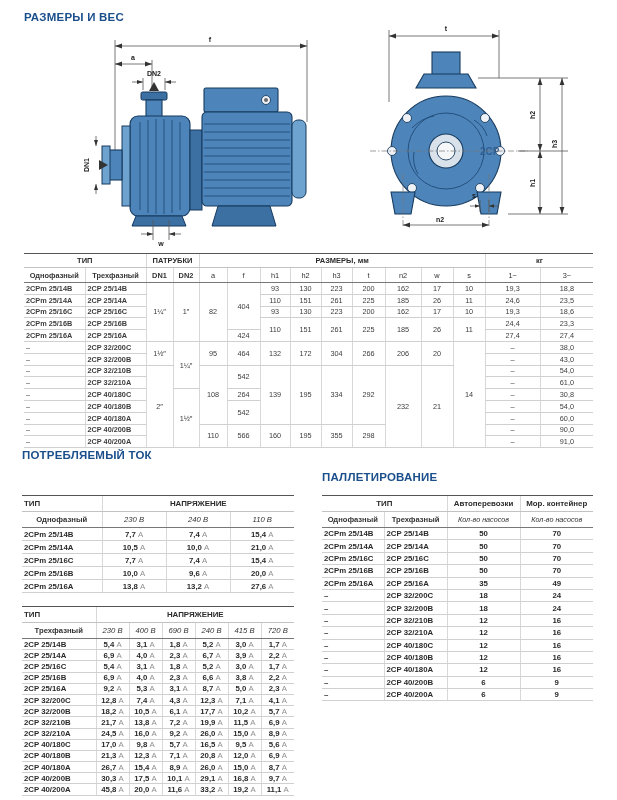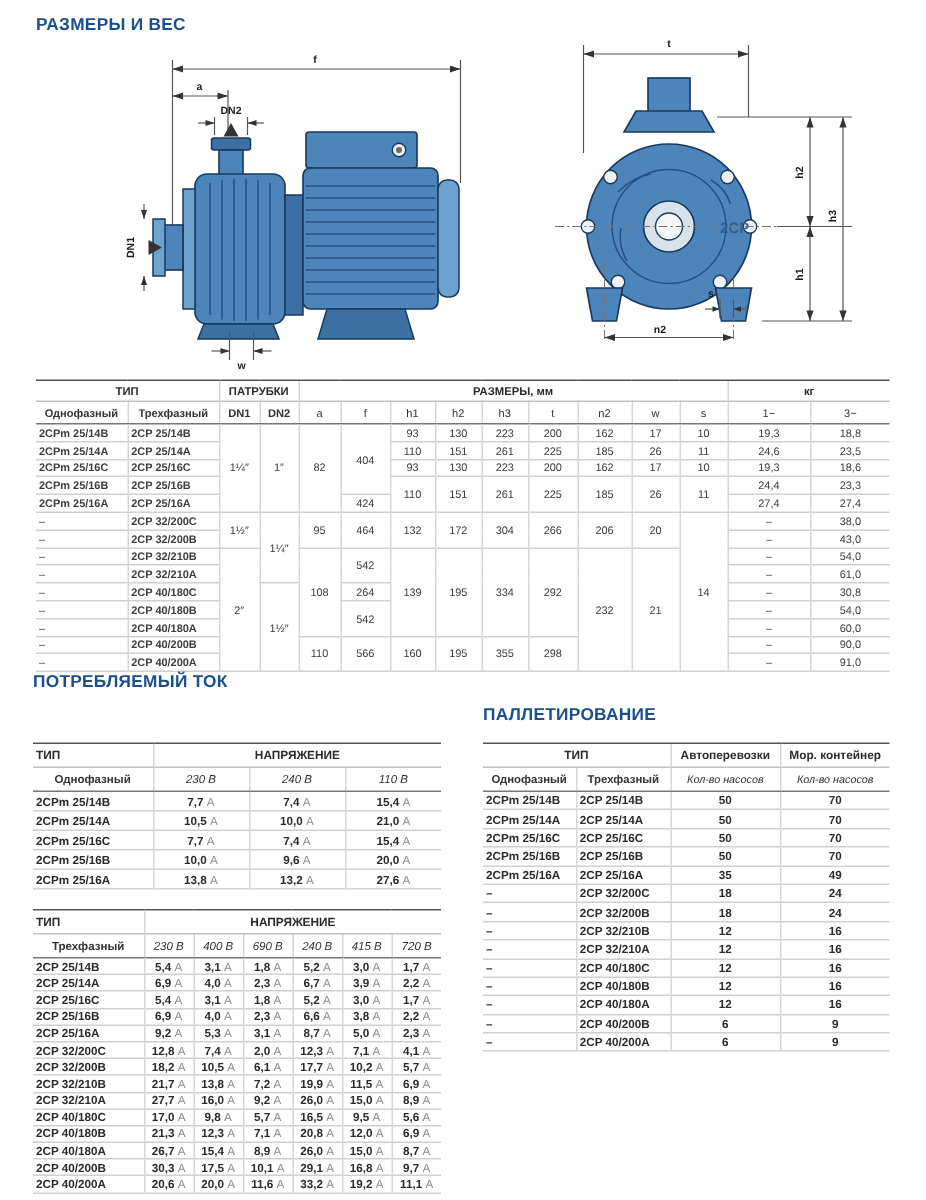--- a/index.html
+++ b/index.html
@@ -549,21 +549,21 @@
             <td><span>5,3</span><span class="unit">&nbsp;A</span></td>
             <td><span>3,1</span><span class="unit">&nbsp;A</span></td>
             <td><span>8,7</span><span class="unit">&nbsp;A</span></td>
             <td><span>5,0</span><span class="unit">&nbsp;A</span></td>
             <td><span>2,3</span><span class="unit">&nbsp;A</span></td>
           </tr>
           <tr>
             <td>2CP 32/200C</td>
             <td><span>12,8</span><span class="unit">&nbsp;A</span></td>
             <td><span>7,4</span><span class="unit">&nbsp;A</span></td>
-            <td><span>2,0</span><span class="unit">&nbsp;A</span></td>
+            <td><span>4,3</span><span class="unit">&nbsp;A</span></td>
             <td><span>12,3</span><span class="unit">&nbsp;A</span></td>
             <td><span>7,1</span><span class="unit">&nbsp;A</span></td>
             <td><span>4,1</span><span class="unit">&nbsp;A</span></td>
           </tr>
           <tr>
             <td>2CP 32/200B</td>
             <td><span>18,2</span><span class="unit">&nbsp;A</span></td>
             <td><span>10,5</span><span class="unit">&nbsp;A</span></td>
             <td><span>6,1</span><span class="unit">&nbsp;A</span></td>
             <td><span>17,7</span><span class="unit">&nbsp;A</span></td>
@@ -574,21 +574,21 @@
             <td>2CP 32/210B</td>
             <td><span>21,7</span><span class="unit">&nbsp;A</span></td>
             <td><span>13,8</span><span class="unit">&nbsp;A</span></td>
             <td><span>7,2</span><span class="unit">&nbsp;A</span></td>
             <td><span>19,9</span><span class="unit">&nbsp;A</span></td>
             <td><span>11,5</span><span class="unit">&nbsp;A</span></td>
             <td><span>6,9</span><span class="unit">&nbsp;A</span></td>
           </tr>
           <tr>
             <td>2CP 32/210A</td>
-            <td><span>27,7</span><span class="unit">&nbsp;A</span></td>
+            <td><span>24,5</span><span class="unit">&nbsp;A</span></td>
             <td><span>16,0</span><span class="unit">&nbsp;A</span></td>
             <td><span>9,2</span><span class="unit">&nbsp;A</span></td>
             <td><span>26,0</span><span class="unit">&nbsp;A</span></td>
             <td><span>15,0</span><span class="unit">&nbsp;A</span></td>
             <td><span>8,9</span><span class="unit">&nbsp;A</span></td>
           </tr>
           <tr>
             <td>2CP 40/180C</td>
             <td><span>17,0</span><span class="unit">&nbsp;A</span></td>
             <td><span>9,8</span><span class="unit">&nbsp;A</span></td>
@@ -619,21 +619,21 @@
             <td>2CP 40/200B</td>
             <td><span>30,3</span><span class="unit">&nbsp;A</span></td>
             <td><span>17,5</span><span class="unit">&nbsp;A</span></td>
             <td><span>10,1</span><span class="unit">&nbsp;A</span></td>
             <td><span>29,1</span><span class="unit">&nbsp;A</span></td>
             <td><span>16,8</span><span class="unit">&nbsp;A</span></td>
             <td><span>9,7</span><span class="unit">&nbsp;A</span></td>
           </tr>
           <tr>
             <td>2CP 40/200A</td>
-            <td><span>20,6</span><span class="unit">&nbsp;A</span></td>
+            <td><span>45,8</span><span class="unit">&nbsp;A</span></td>
             <td><span>20,0</span><span class="unit">&nbsp;A</span></td>
             <td><span>11,6</span><span class="unit">&nbsp;A</span></td>
             <td><span>33,2</span><span class="unit">&nbsp;A</span></td>
             <td><span>19,2</span><span class="unit">&nbsp;A</span></td>
             <td><span>11,1</span><span class="unit">&nbsp;A</span></td>
           </tr>
         </tbody>
       </table>
     </div>
 

